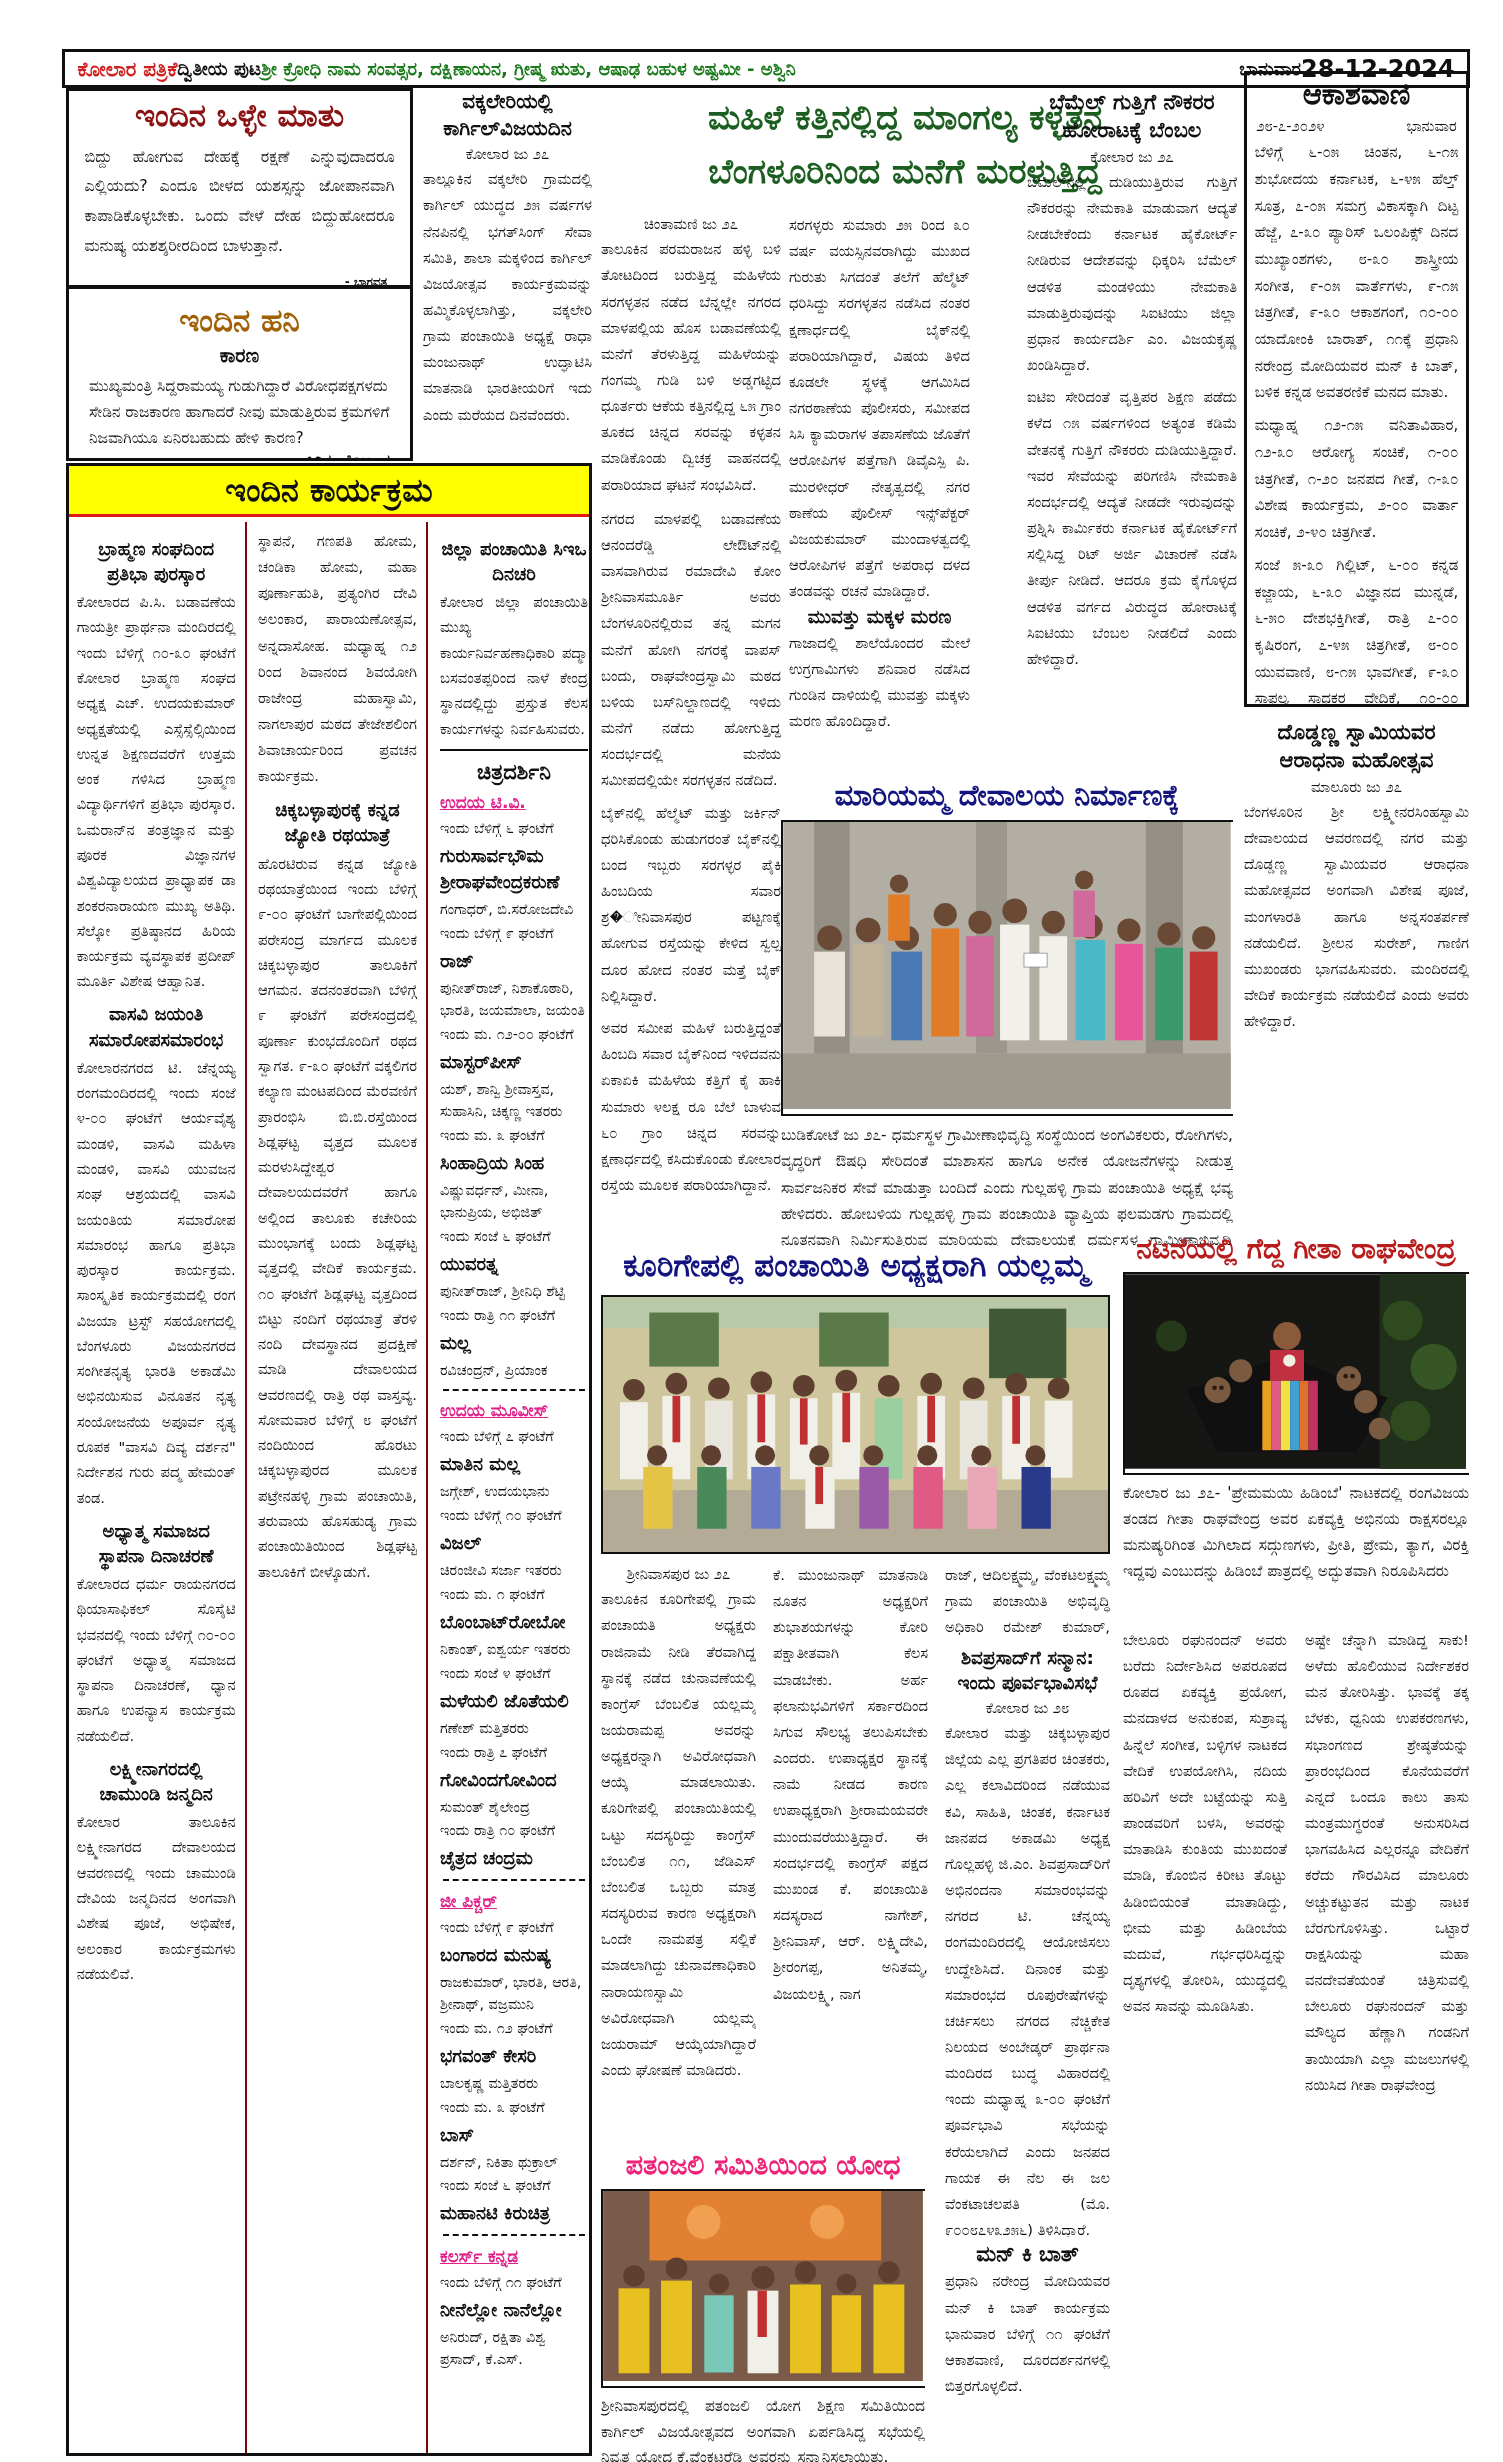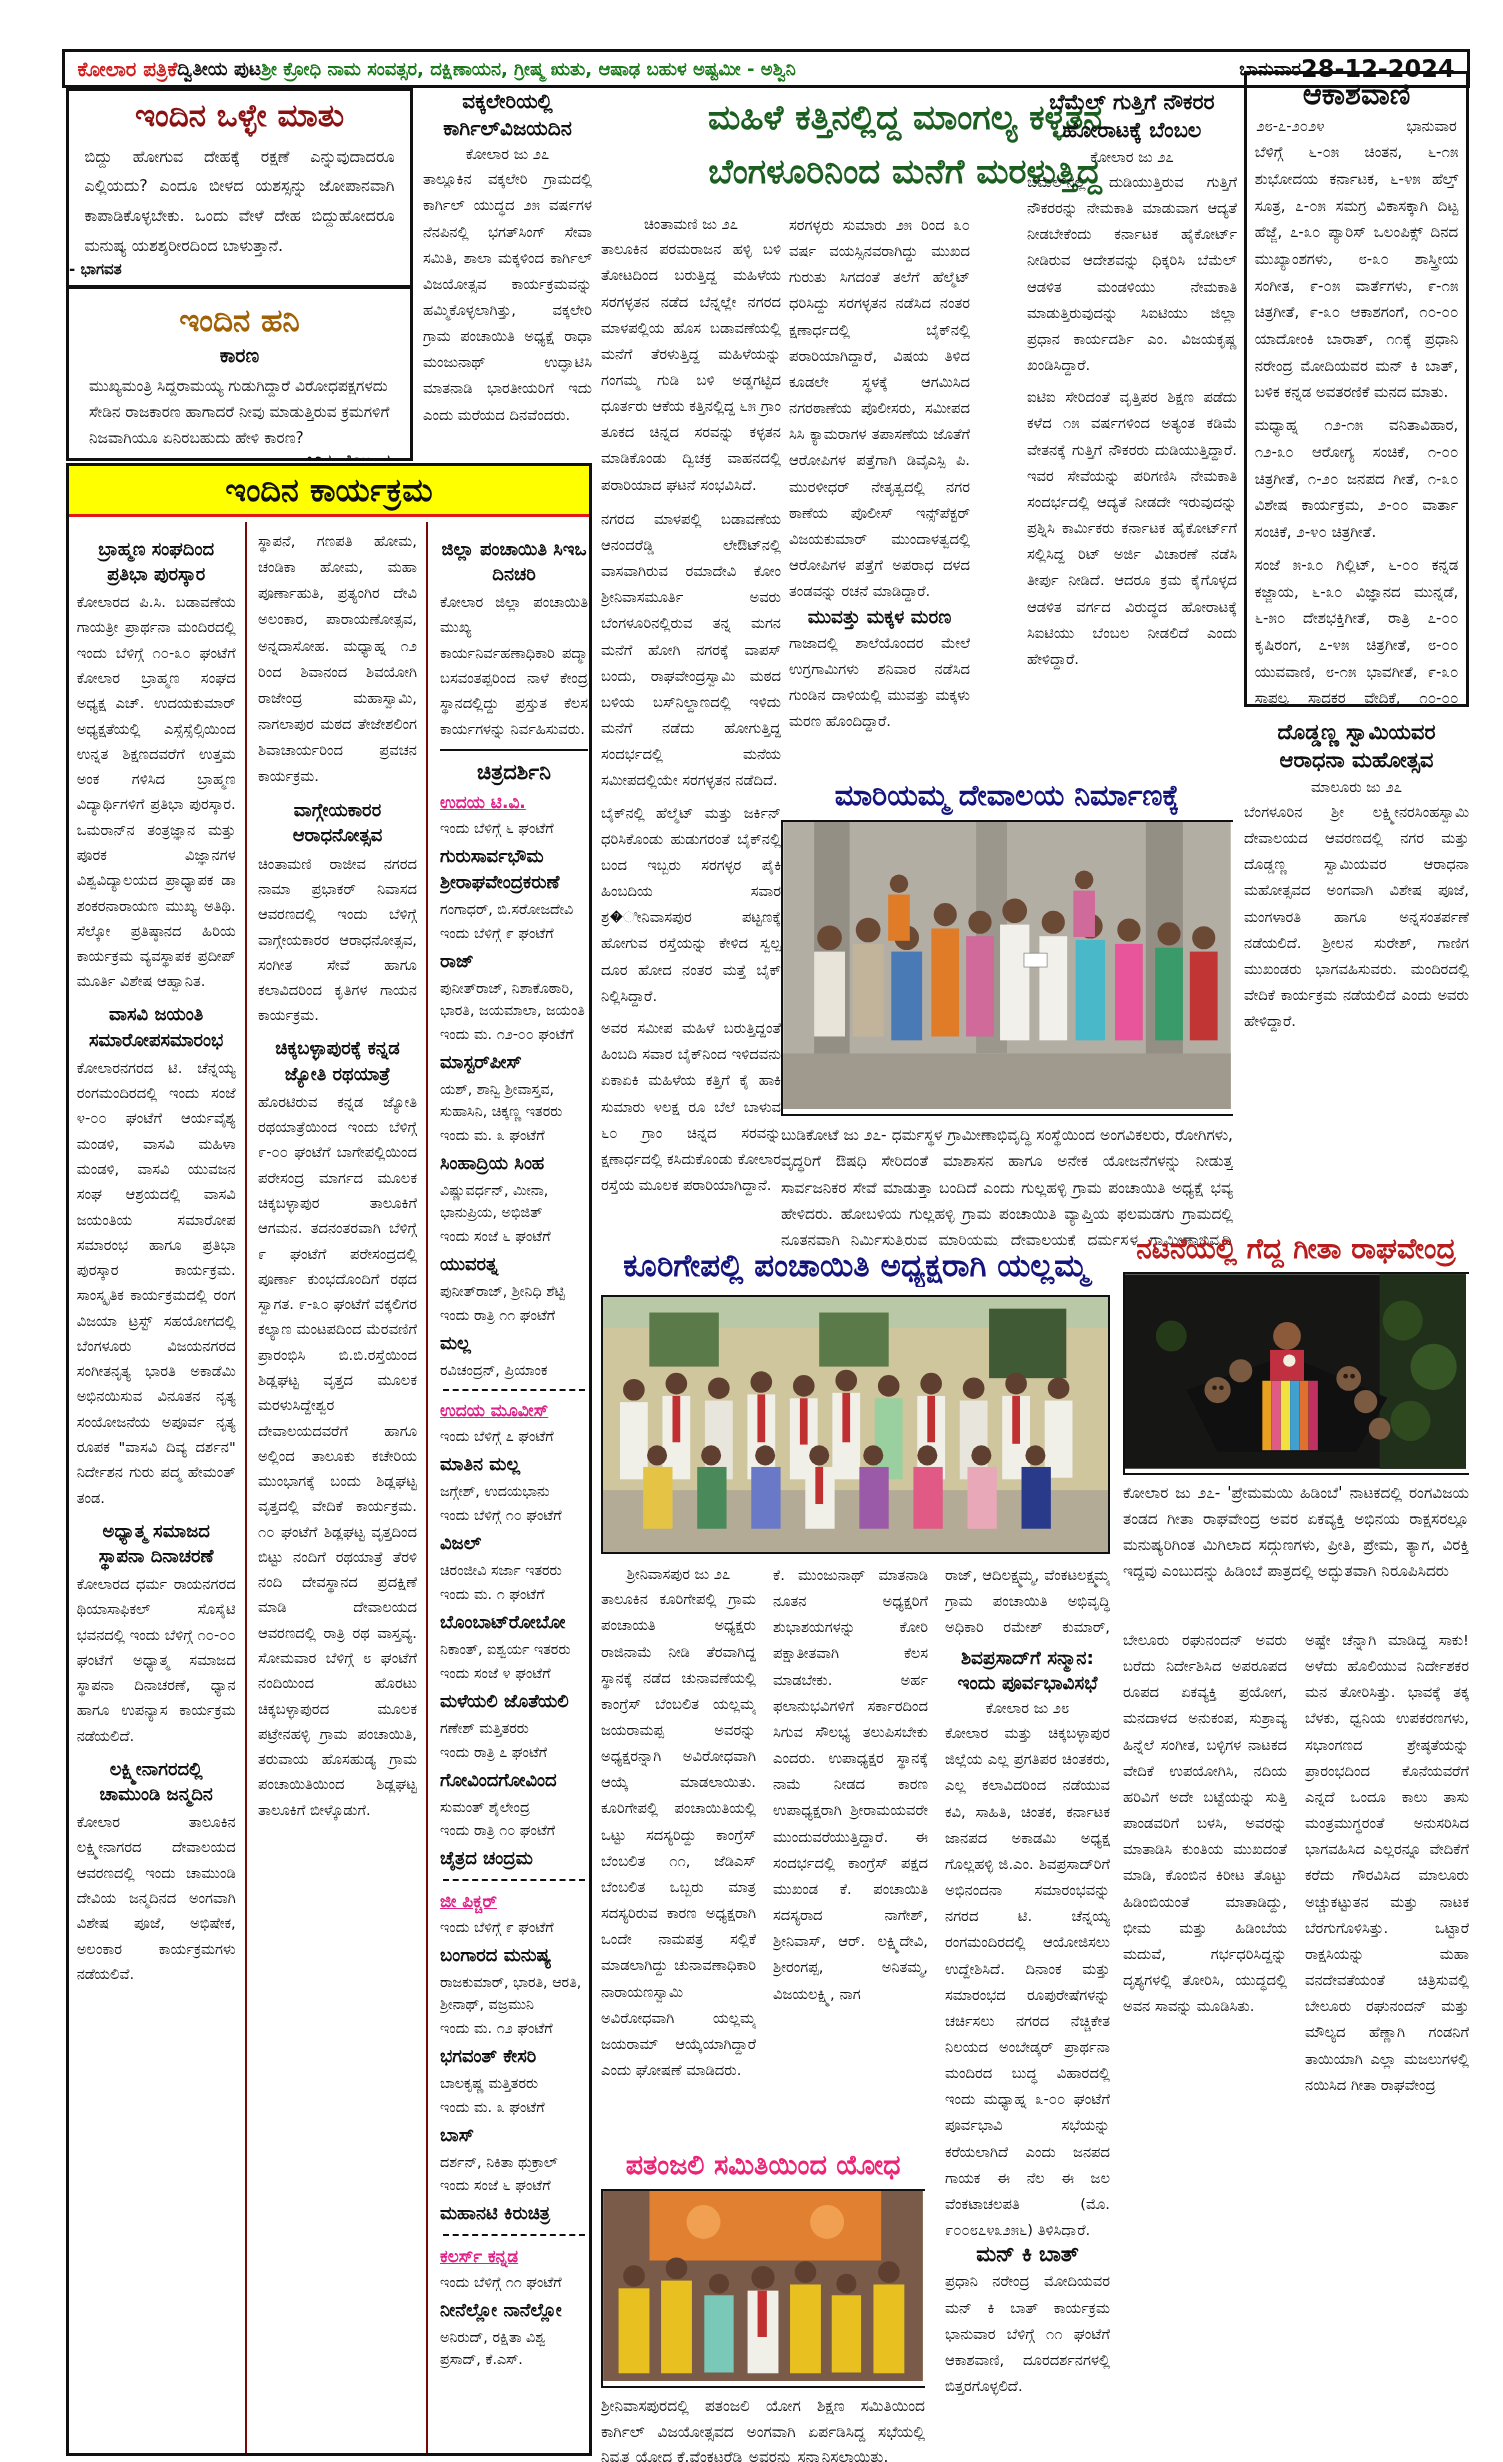--- a/index.html
+++ b/index.html
@@ -10,21 +10,21 @@
   #header{left:62px;top:49px;width:1408px;height:39px;border:3.1px solid #101010;display:flex;align-items:center;padding:0 12.4px;background:#fff;}
   #header .paper{color:#d02020;font-weight:bold;font-size:20px;}
   #header .pg{font-weight:bold;font-size:18.5px;}
   #header .pan{color:#1a7a1a;font-weight:bold;font-size:18px;flex:1;}
   #header .day{font-weight:bold;font-size:18px;}
   #header .date{font-weight:bold;font-size:24px;}
   
   #goodword{left:66px;top:88px;width:347px;height:200px;border:3.1px solid #101010;}
   #goodword .t{color:#8b1212;font-size:31px;font-weight:bold;text-align:center;margin-top:6.2px;}
   #goodword .b{font-size:16px;line-height:1.85;padding:7.7px 15.4px 0 15.4px;text-align:justify;}
-  #goodword .a{font-size:15px;font-weight:bold;text-align:left;padding-right:23px;margin-top:0;}
+  #goodword .a{font-size:12px;font-weight:bold;text-align:right;padding-right:23px;margin-top:15px;}
   #hani{left:66px;top:287px;width:347px;height:174px;border:3.1px solid #101010;border-top-width:2.3px;}
   #hani .t{color:#a16207;font-size:31px;font-weight:bold;text-align:center;margin-top:13px;}
   #hani .s{font-size:19.3px;font-weight:bold;text-align:center;margin-top:4.6px;}
   #hani .b{font-size:15.4px;line-height:1.7;padding:6.2px 20px 0 20px;}
   #hani .a{font-size:16px;font-weight:bold;text-align:right;padding-right:20px;}
   
   .dl{font-size:14.7px;text-align:center;margin:3.1px 0;}
   .bd{font-size:14.7px;line-height:1.78;text-align:justify;}
   .h-blk{font-weight:bold;text-align:center;line-height:1.35;}
   
@@ -396,24 +396,20 @@
         <div class="pitem">
           <div class="ph2">ಲಕ್ಷ್ಮೀನಾಗರದಲ್ಲಿ ಚಾಮುಂಡಿ ಜನ್ಮದಿನ</div>
           <div class="pb">ಕೋಲಾರ ತಾಲೂಕಿನ ಲಕ್ಷ್ಮೀನಾಗರದ ದೇವಾಲಯದ ಆವರಣದಲ್ಲಿ ಇಂದು ಚಾಮುಂಡಿ ದೇವಿಯ ಜನ್ಮದಿನದ ಅಂಗವಾಗಿ ವಿಶೇಷ ಪೂಜೆ, ಅಭಿಷೇಕ, ಅಲಂಕಾರ ಕಾರ್ಯಕ್ರಮಗಳು ನಡೆಯಲಿವೆ.</div>
         </div>
       </div>
   </div>
   <div class="pcol" id="pcol2">
     <div class="pb bd" style="font-size:14.7px;">ಸ್ಥಾಪನೆ, ಗಣಪತಿ ಹೋಮ, ಚಂಡಿಕಾ ಹೋಮ, ಮಹಾ ಪೂರ್ಣಾಹುತಿ, ಪ್ರತ್ಯಂಗಿರ ದೇವಿ ಅಲಂಕಾರ, ಪಾರಾಯಣೋತ್ಸವ, ಅನ್ನದಾಸೋಹ. ಮಧ್ಯಾಹ್ನ ೧೨ ರಿಂದ ಶಿವಾನಂದ ಶಿವಯೋಗಿ ರಾಜೇಂದ್ರ ಮಹಾಸ್ವಾಮಿ, ನಾಗಲಾಪುರ ಮಠದ ತೇಜೇಶಲಿಂಗ ಶಿವಾಚಾರ್ಯರಿಂದ ಪ್ರವಚನ ಕಾರ್ಯಕ್ರಮ.</div>
     <div>
 
-        <div class="pitem">
-          <div class="ph2">ವಾಗ್ಗೇಯಕಾರರ ಆರಾಧನೋತ್ಸವ</div>
-          <div class="pb">ಚಿಂತಾಮಣಿ ರಾಜೀವ ನಗರದ ನಾಮಾ ಪ್ರಭಾಕರ್ ನಿವಾಸದ ಆವರಣದಲ್ಲಿ ಇಂದು ಬೆಳಿಗ್ಗೆ ವಾಗ್ಗೇಯಕಾರರ ಆರಾಧನೋತ್ಸವ, ಸಂಗೀತ ಸೇವೆ ಹಾಗೂ ಕಲಾವಿದರಿಂದ ಕೃತಿಗಳ ಗಾಯನ ಕಾರ್ಯಕ್ರಮ.</div>
-        </div>
 
         <div class="pitem">
           <div class="ph2">ಚಿಕ್ಕಬಳ್ಳಾಪುರಕ್ಕೆ ಕನ್ನಡ ಜ್ಯೋತಿ ರಥಯಾತ್ರೆ</div>
           <div class="pb">ಹೊರಟಿರುವ ಕನ್ನಡ ಜ್ಯೋತಿ ರಥಯಾತ್ರೆಯಿಂದ ಇಂದು ಬೆಳಿಗ್ಗೆ ೯-೦೦ ಘಂಟೆಗೆ ಬಾಗೇಪಲ್ಲಿಯಿಂದ ಪರೇಸಂದ್ರ ಮಾರ್ಗದ ಮೂಲಕ ಚಿಕ್ಕಬಳ್ಳಾಪುರ ತಾಲೂಕಿಗೆ ಆಗಮನ. ತದನಂತರವಾಗಿ ಬೆಳಿಗ್ಗೆ ೯ ಘಂಟೆಗೆ ಪರೇಸಂದ್ರದಲ್ಲಿ ಪೂರ್ಣಾ ಕುಂಭದೊಂದಿಗೆ ರಥದ ಸ್ವಾಗತ. ೯-೩೦ ಘಂಟೆಗೆ ವಕ್ಕಲಿಗರ ಕಲ್ಯಾಣ ಮಂಟಪದಿಂದ ಮೆರವಣಿಗೆ ಪ್ರಾರಂಭಿಸಿ ಬಿ.ಬಿ.ರಸ್ತೆಯಿಂದ ಶಿಡ್ಲಘಟ್ಟ ವೃತ್ತದ ಮೂಲಕ ಮರಳುಸಿದ್ದೇಶ್ವರ ದೇವಾಲಯದವರೆಗೆ ಹಾಗೂ ಅಲ್ಲಿಂದ ತಾಲೂಕು ಕಚೇರಿಯ ಮುಂಭಾಗಕ್ಕೆ ಬಂದು ಶಿಡ್ಲಘಟ್ಟ ವೃತ್ತದಲ್ಲಿ ವೇದಿಕೆ ಕಾರ್ಯಕ್ರಮ. ೧೦ ಘಂಟೆಗೆ ಶಿಡ್ಲಘಟ್ಟ ವೃತ್ತದಿಂದ ಬಿಟ್ಟು ನಂದಿಗೆ ರಥಯಾತ್ರೆ ತೆರಳಿ ನಂದಿ ದೇವಸ್ಥಾನದ ಪ್ರದಕ್ಷಿಣೆ ಮಾಡಿ ದೇವಾಲಯದ ಆವರಣದಲ್ಲಿ ರಾತ್ರಿ ರಥ ವಾಸ್ತವ್ಯ. ಸೋಮವಾರ ಬೆಳಿಗ್ಗೆ ೮ ಘಂಟೆಗೆ ನಂದಿಯಿಂದ ಹೊರಟು ಚಿಕ್ಕಬಳ್ಳಾಪುರದ ಮೂಲಕ ಪಟ್ರೇನಹಳ್ಳಿ ಗ್ರಾಮ ಪಂಚಾಯಿತಿ, ತರುವಾಯ ಹೊಸಹುಡ್ಯ ಗ್ರಾಮ ಪಂಚಾಯಿತಿಯಿಂದ ಶಿಡ್ಲಘಟ್ಟ ತಾಲೂಕಿಗೆ ಬೀಳ್ಕೊಡುಗೆ.</div>
         </div>
       </div>
   </div>
   <div class="pcol" id="pcol3">
     <div class="pitem">
       <div class="ph2">ಜಿಲ್ಲಾ ಪಂಚಾಯಿತಿ ಸಿಇಒ ದಿನಚರಿ</div>

